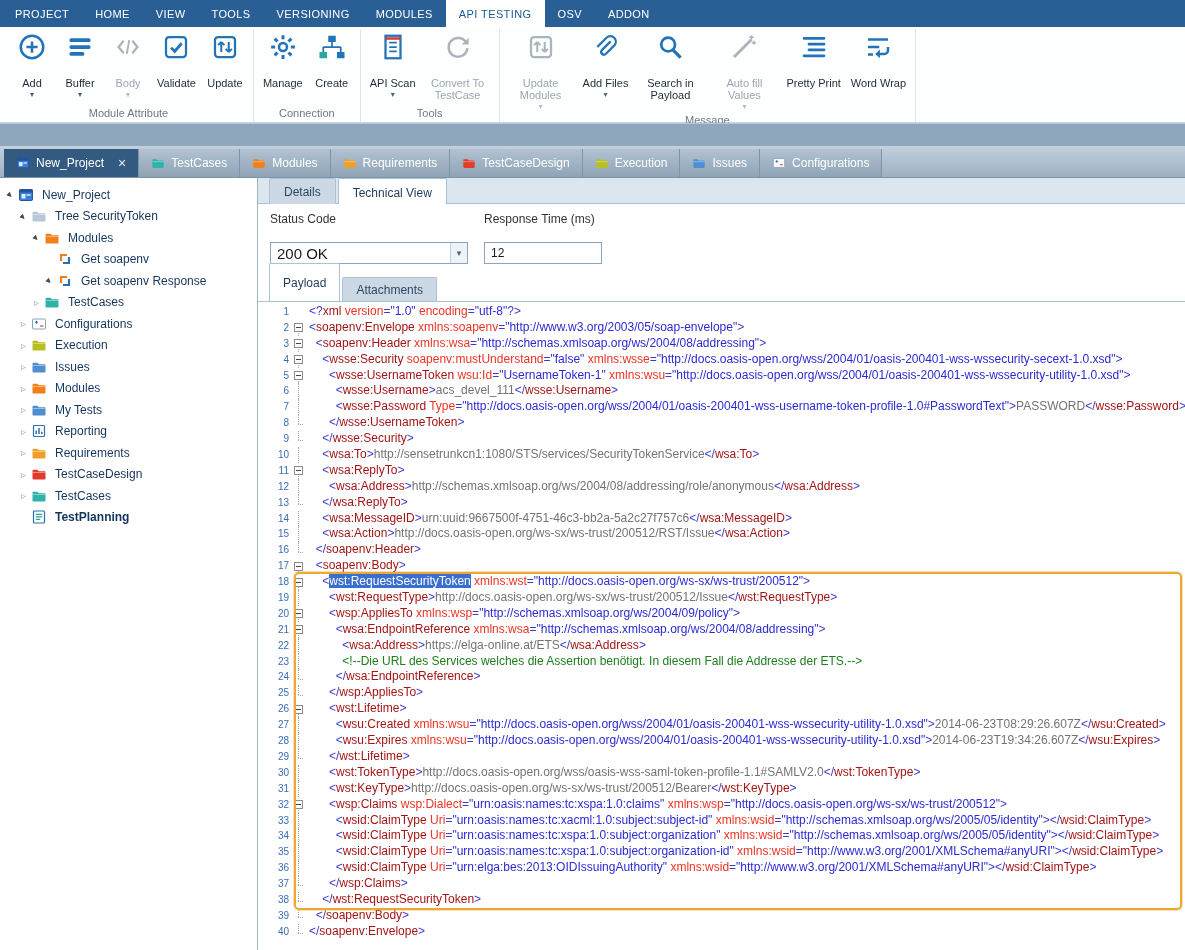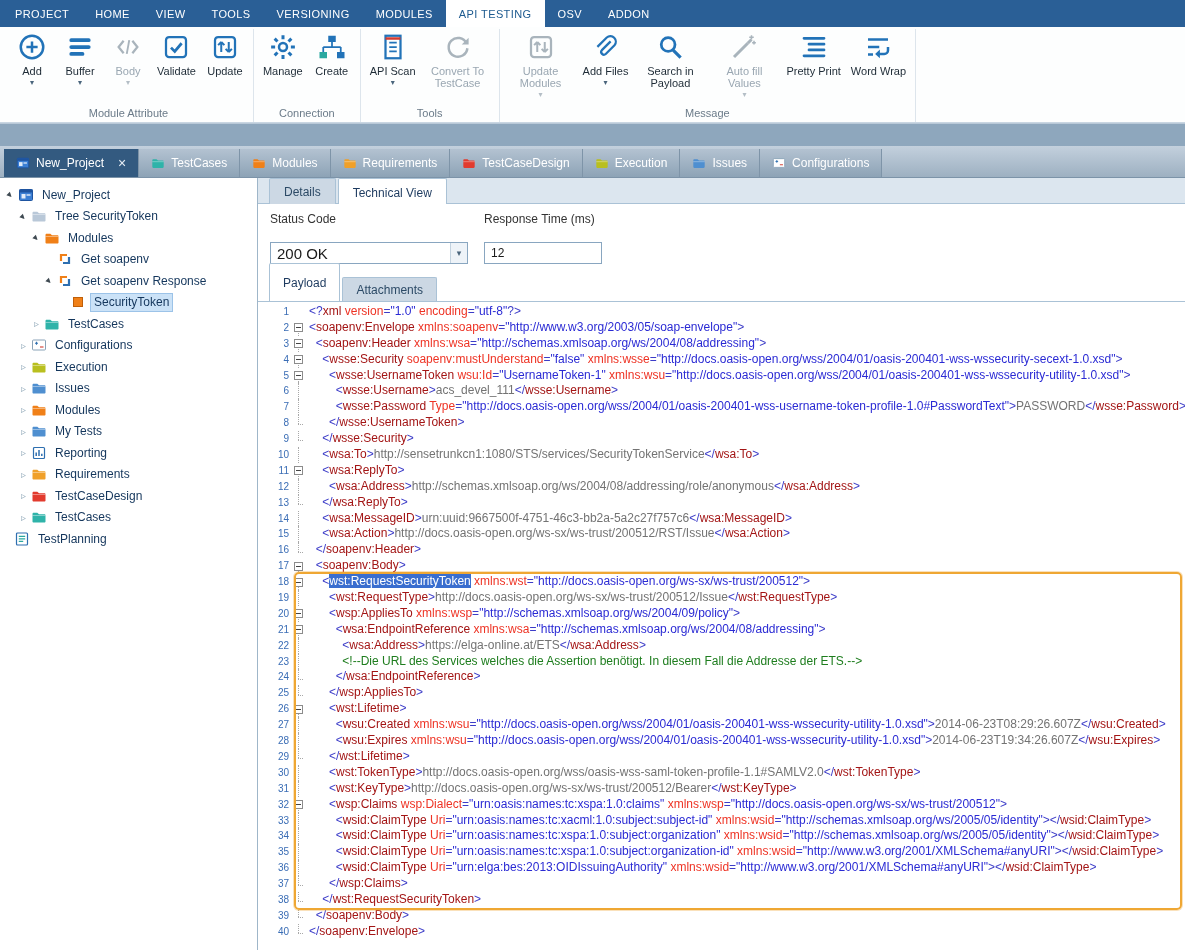--- a/index.html
+++ b/index.html
@@ -12,21 +12,21 @@
   .rtab{color:#fff;font-size:11px;letter-spacing:.4px;padding:0 13px;display:flex;align-items:center;cursor:pointer}
   .rtab.active{background:#fff;color:#1d5a8f;font-weight:normal}
 
   
   .ribbon-body{height:96px;background:#fdfefe;border-bottom:1px solid #c9d6e2;display:flex;align-items:stretch;padding:2px 4px 0}
   .rgroup{display:flex;flex-direction:column;border-right:1px solid #dde5ec;padding:0 4px}
   .rbtns{flex:1;display:flex;align-items:flex-start}
   .rbtn{min-width:48px;max-width:80px;padding:3px 5px 0;display:flex;flex-direction:column;align-items:center;text-align:center;cursor:pointer}
   .ricon{width:30px;height:30px;color:#2273b8;display:block}
   .ricon svg{width:100%;height:100%;display:block}
-  .rlabel{font-size:11px;color:#1e2b36;margin-top:3px;line-height:12px;max-width:64px}
+  .rlabel{font-size:11px;color:#1e2b36;margin-top:15px;line-height:12px;max-width:64px}
   .rcaret{font-size:8px;color:#4a657c;line-height:8px;margin-top:2px}
   .rbtn.disabled{cursor:default}
   .rbtn.disabled .ricon{color:#a9b4bc}
   .rbtn.disabled .rlabel{color:#9aa7b2}
   .rbtn.disabled .rcaret{color:#b4bec6}
   .rglabel{height:18px;font-size:11px;color:#6b7b89;text-align:center;line-height:18px;white-space:nowrap}
 
   .band{height:23px;background:#8ea7bd;border-top:1px solid #b9c9d8}
 
   
@@ -403,29 +403,20 @@
         <div class="trow" style="padding-left: 43px;">
           <span class="texp open">▸</span>
           <span class="ticon">
             <svg viewBox="0 0 16 16">
               <path d="M4 10V4h6" fill="none" stroke="#f08018" stroke-width="2.2"></path>
               <path d="M12 6v6H6" fill="none" stroke="#2e6fb0" stroke-width="2.2"></path>
             </svg>
           </span>
           <span class="tlabel">Get soapenv Response</span>
         </div>
-        <div class="trow sel" style="padding-left: 56px;">
-          <span class="texp"></span>
-          <span class="ticon">
-            <svg viewBox="0 0 16 16">
-              <rect x="3.5" y="3.5" width="9" height="9" fill="#f08018" stroke="#c05f08"></rect>
-            </svg>
-          </span>
-          <span class="tlabel">SecurityToken</span>
-        </div>
         <div class="trow" style="padding-left: 30px;">
           <span class="texp">▹</span>
           <span class="ticon">
             <svg viewBox="0 0 16 16">
               <path d="M1.5 5c0-.8.5-1.3 1.2-1.3h3.6L8 5.2h5.4c.7 0 1.1.5 1.1 1.2v6c0 .7-.5 1.2-1.2 1.2H2.7c-.7 0-1.2-.5-1.2-1.2z" fill="#2fb3a9"></path>
               <path d="M1.5 6.5h13" stroke="rgba(255,255,255,.45)" stroke-width=".9"></path>
             </svg>
           </span>
           <span class="tlabel">TestCases</span>
         </div>
@@ -513,21 +504,21 @@
         <div class="trow" style="padding-left: 17px;">
           <span class="texp">▹</span>
           <span class="ticon">
             <svg viewBox="0 0 16 16">
               <path d="M1.5 5c0-.8.5-1.3 1.2-1.3h3.6L8 5.2h5.4c.7 0 1.1.5 1.1 1.2v6c0 .7-.5 1.2-1.2 1.2H2.7c-.7 0-1.2-.5-1.2-1.2z" fill="#2fb3a9"></path>
               <path d="M1.5 6.5h13" stroke="rgba(255,255,255,.45)" stroke-width=".9"></path>
             </svg>
           </span>
           <span class="tlabel">TestCases</span>
         </div>
-        <div class="trow" style="">
+        <div class="trow" style="padding-left: 17px; font-weight: bold;">
           <span class="texp"></span>
           <span class="ticon">
             <svg viewBox="0 0 16 16">
               <rect x="2.5" y="2" width="11" height="12" rx="1" fill="#fff" stroke="#2e6fb0" stroke-width="1.2"></rect>
               <path d="M4.8 5.3h6.4M4.8 7.8h6.4M4.8 10.3h4.4" stroke="#2aa8a0" stroke-width="1.2"></path>
             </svg>
           </span>
           <span class="tlabel">TestPlanning</span>
         </div>
       </div>

